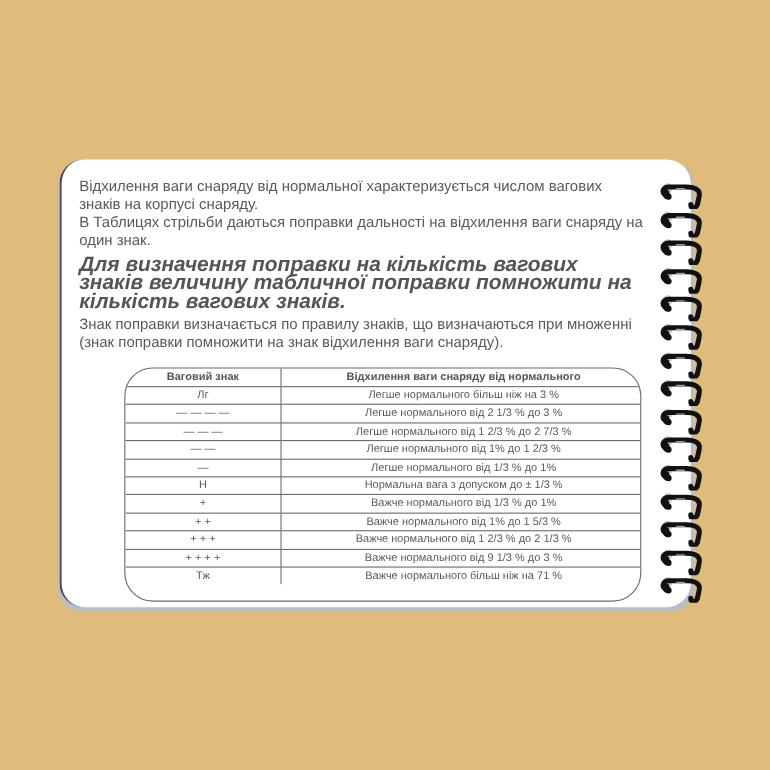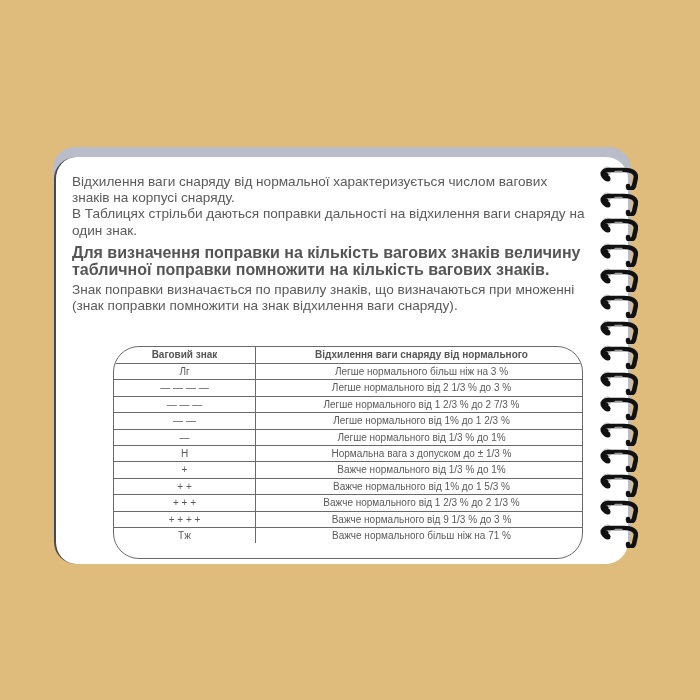--- a/index.html
+++ b/index.html
@@ -28,38 +28,38 @@
   .card {
     position: absolute;
     left: 54px;
     top: 145px;
     width: 574px;
     height: 407px;
     background: #ffffff;
     border-radius: 22px;
     border-left: 2px solid #4a4a4a;
     box-sizing: border-box;
-    margin-top: 12px;
   }
   .card-inner {
     position: absolute;
     left: 16px;
     top: 17px;
     width: 515px;
     font-family: "Liberation Sans", sans-serif;
     color: #5a5a5a;
     font-size: 13.6px;
     line-height: 16.2px;
   }
   .para { margin: 0; }
   .para-bold {
     margin: 5px 0 0 0;
     font-weight: bold;
+    font-style: italic;
     color: #555555;
-    font-size: 16px;
+    font-size: 19px;
     line-height: 17px;
   }
   .para-sign { margin: 4px 0 0 0; }
 
   .table-wrap {
     position: absolute;
     left: 41px;
     top: 172px;
     width: 470px;
     height: 213px;

